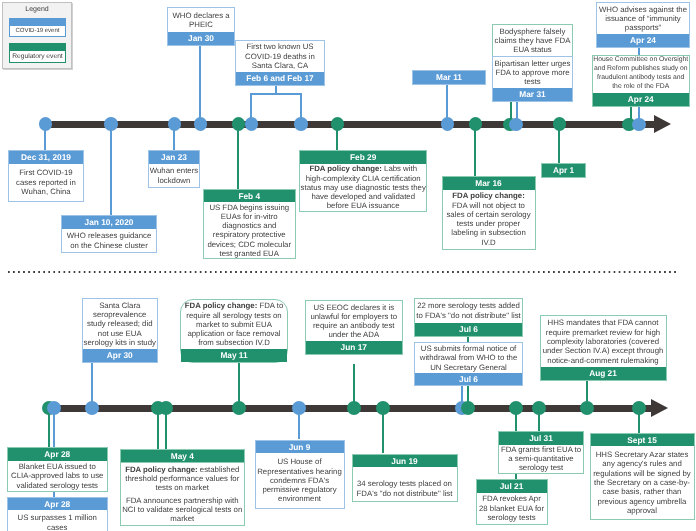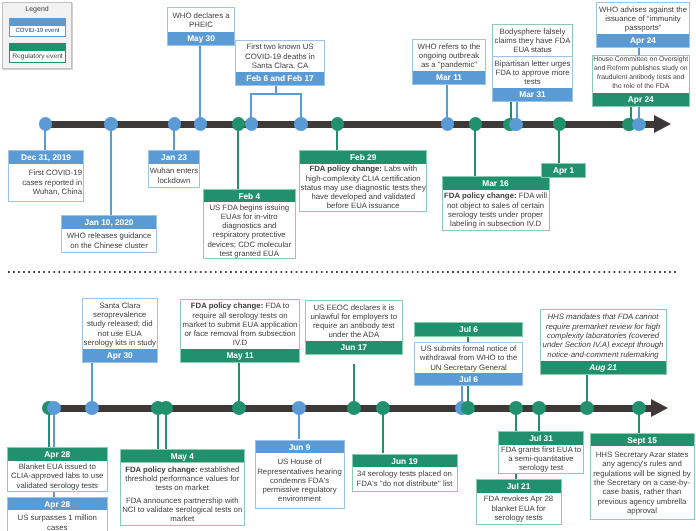--- a/index.html
+++ b/index.html
@@ -103,21 +103,21 @@
 <div class="dot b" style="left:440.8px;top:117px;width:13.5px;height:13.5px;"></div>
 <div class="dot g" style="left:468.8px;top:117px;width:13.5px;height:13.5px;"></div>
 <div class="dot g" style="left:503.2px;top:117.5px;width:13.5px;height:13.5px;"></div>
 <div class="dot b" style="left:509px;top:117.5px;width:13.5px;height:13.5px;"></div>
 <div class="dot g" style="left:552.8px;top:117px;width:13.5px;height:13.5px;"></div>
 <div class="dot g" style="left:622px;top:117.5px;width:13.5px;height:13.5px;"></div>
 <div class="dot b" style="left:632.3px;top:117.5px;width:13.5px;height:13.5px;"></div>
 
 <div class="card b" style="left:8px;top:150px;width:76px;">
   <div class="hd b">Dec 31, 2019</div>
-  <div class="bd" style="padding:4.5px 1px 5px;text-align:right;">First COVID-19 cases reported in Wuhan, China</div>
+  <div class="bd" style="padding:4.5px 1px 5px;">First COVID-19 cases reported in Wuhan, China</div>
 </div>
 
 <div class="card b" style="left:61px;top:215px;width:96px;">
   <div class="hd b">Jan 10, 2020</div>
   <div class="bd" style="padding:2.5px 1px 2.5px;">WHO releases guidance on the Chinese cluster</div>
 </div>
 
 <div class="card b" style="left:148px;top:150px;width:52px;">
   <div class="hd b">Jan 23</div>
   <div class="bd" style="padding:2.5px 0 2.5px;">Wuhan enters lockdown</div>
@@ -128,44 +128,43 @@
   <div class="bd" style="padding:0.3px 1px 0;">US FDA begins issuing EUAs for in-vitro diagnostics and respiratory protective devices; CDC molecular test granted EUA</div>
 </div>
 
 <div class="card g" style="left:298.9px;top:150px;width:128.6px;">
   <div class="hd g">Feb 29</div>
   <div class="bd" style="padding:0.5px 0.3px 0.5px;">
     <b>FDA policy change:</b><span> Labs with high-complexity CLIA certification status may use diagnostic tests they have developed and validated before EUA issuance</span>
   </div>
 </div>
 
-<div class="card g" style="left:441.5px;top:176px;width:108px;">
+<div class="card g" style="left:441.5px;top:176px;width:94px;">
   <div class="hd g">Mar 16</div>
   <div class="bd" style="padding:1.5px 1px 1.5px;">
     <b>FDA policy change:</b>
     <span>FDA will not object to sales of certain serology tests under proper labeling in subsection IV.D</span>
   </div>
 </div>
 
 <div class="card g" style="left:541px;top:163px;width:45px;">
   <div class="hd g">Apr 1</div>
 </div>
 
 <div class="card b" style="left:167px;bottom:485px;width:68px;">
   <div class="bd" style="padding:3px 1px 2.5px;">WHO declares a PHEIC</div>
-  <div class="hd b">May 30</div>
+  <div class="hd b">Jan 30</div>
 </div>
 
 <div class="card b" style="left:235px;bottom:445.5px;width:90px;">
   <div class="bd" style="padding:1.5px 1px 1.5px;">First two known US COVID-19 deaths in Santa Clara, CA</div>
   <div class="hd b">Feb 6 and Feb 17</div>
 </div>
 
 <div class="card b" style="left:412px;bottom:446px;width:74px;">
-  <div class="bd" style="padding:1.5px 1px 1.5px;">WHO refers to the ongoing outbreak as a "pandemic"</div>
   <div class="hd b">Mar 11</div>
 </div>
 
 <div class="card g" style="left:492px;bottom:474px;width:81px;">
   <div class="bd" style="padding:1.5px 1px 1.5px;">Bodysphere falsely claims they have FDA EUA status</div>
 </div>
 
 <div class="card b" style="left:492px;bottom:429px;width:81px;">
   <div class="bd" style="padding:1.5px 1px 1.5px;">Bipartisan letter urges FDA to approve more tests</div>
   <div class="hd b">Mar 31</div>
@@ -212,42 +211,43 @@
 <div class="dot g" style="left:508.5px;top:401px;width:14px;height:14px;"></div>
 <div class="dot g" style="left:531.5px;top:401px;width:14px;height:14px;"></div>
 <div class="dot g" style="left:579.5px;top:401px;width:14px;height:14px;"></div>
 <div class="dot g" style="left:631.5px;top:401px;width:14px;height:14px;"></div>
 
 <div class="card b" style="left:81.5px;bottom:168.5px;width:76.5px;">
   <div class="bd" style="padding:1.5px 1px 1.5px;">Santa Clara seroprevalence study released; did not use EUA serology kits in study</div>
   <div class="hd b">Apr 30</div>
 </div>
 
-<div class="card g" style="left:180px;bottom:168px;width:120px;">
+<div class="card g" style="left:180px;bottom:168px;width:108px;border-radius:13px;">
   <div class="bd" style="padding:1.5px 1px 1.5px;">
     <b>FDA policy change:</b><span> FDA to require all serology tests on market to submit EUA application or face removal from subsection IV.D</span>
   </div>
   <div class="hd g">May 11</div>
 </div>
 
 <div class="card g" style="left:304.5px;bottom:176px;width:98.5px;">
   <div class="bd" style="padding:1.5px 1px 1.5px;">US EEOC declares it is unlawful for employers to require an antibody test under the ADA</div>
   <div class="hd g">Jun 17</div>
 </div>
 
 <div class="card g" style="left:414px;bottom:194.5px;width:109px;">
+  <div class="bd" style="padding:2.8px 0 2.8px;">22 more serology tests added to FDA's "do not distribute" list</div>
   <div class="hd g">Jul 6</div>
 </div>
 
 <div class="card b" style="left:414px;bottom:144.6px;width:109px;">
   <div class="bd" style="padding:0.8px 1px 0.8px;">US submits formal notice of withdrawal from WHO to the UN Secretary General</div>
   <div class="hd b">Jul 6</div>
 </div>
 
-<div class="card g" style="left:539.5px;bottom:156px;width:127px;font-style:italic;">
+<div class="card g" style="left:539.5px;bottom:150px;width:127px;">
   <div class="bd" style="padding:2.4px 1px 2.4px;">HHS mandates that FDA cannot require premarket review for high complexity laboratories (covered under Section IV.A) except through notice-and-comment rulemaking</div>
   <div class="hd g">Aug 21</div>
 </div>
 
 <div class="card g" style="left:7px;top:447px;width:100.5px;">
   <div class="hd g">Apr 28</div>
   <div class="bd" style="padding:1.2px 1px 1.2px;">Blanket EUA issued to CLIA-approved labs to use validated serology tests</div>
 </div>
 
 <div class="card b" style="left:7px;top:496.5px;width:100.5px;">
@@ -263,29 +263,29 @@
   <div class="bd" style="padding:1.5px 1px 1.5px;">FDA announces partnership with NCI to validate serological tests on market</div>
 </div>
 
 <div class="card b" style="left:254.5px;top:439.5px;width:90px;">
   <div class="hd b">Jun 9</div>
   <div class="bd" style="padding:4px 1px 4px;">US House of Representatives hearing condemns FDA's permissive regulatory environment</div>
 </div>
 
 <div class="card g" style="left:351.5px;top:453.5px;width:106px;">
   <div class="hd g">Jun 19</div>
-  <div class="bd" style="padding:2px 1px 3px;">34 serology tests placed on FDA's "do not distribute" list</div>
+  <div class="bd" style="padding:12px 1px 3px;">34 serology tests placed on FDA's "do not distribute" list</div>
 </div>
 
 <div class="card g" style="left:498px;top:431px;width:86px;">
   <div class="hd g">Jul 31</div>
   <div class="bd" style="padding:0 1px 0;">FDA grants first EUA to a semi-quantitative serology test</div>
 </div>
 
-<div class="card g" style="left:475.5px;top:479px;width:86px;">
+<div class="card g" style="left:475.5px;top:479px;width:72px;">
   <div class="hd g">Jul 21</div>
   <div class="bd" style="padding:1.5px 1px 1.5px;">FDA revokes Apr 28 blanket EUA for serology tests</div>
 </div>
 
 <div class="card g" style="left:589.5px;top:432.5px;width:105px;">
   <div class="hd g">Sept 15</div>
   <div class="bd" style="padding:3.9px 1px 3.9px;">HHS Secretary Azar states any agency's rules and regulations will be signed by the Secretary on a case-by-case basis, rather than previous agency umbrella approval</div>
 </div>
 
 </body></html>

